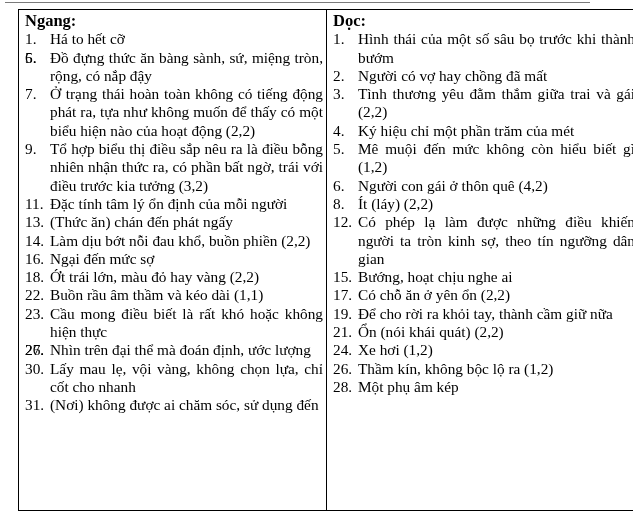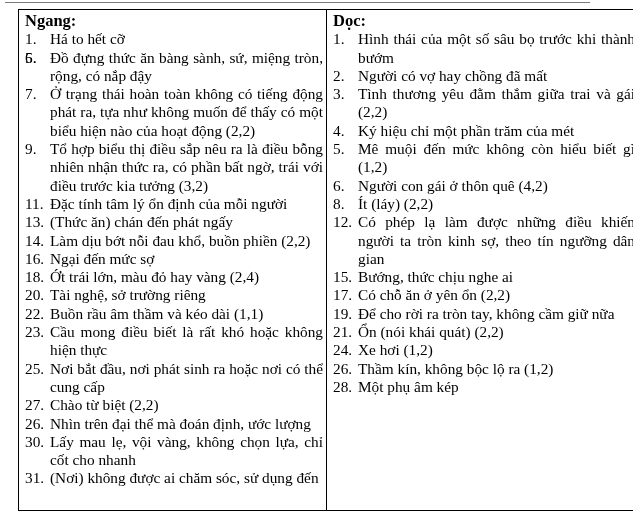--- a/index.html
+++ b/index.html
@@ -116,46 +116,37 @@
           <span class="clue-text">Làm dịu bớt nỗi đau khổ, buồn phiền (2,2)</span>
         </div>
 
         <div class="clue-item">
           <span class="clue-num">16.</span>
           <span class="clue-text">Ngại đến mức sợ</span>
         </div>
 
         <div class="clue-item">
           <span class="clue-num">18.</span>
-          <span class="clue-text">Ớt trái lớn, màu đỏ hay vàng (2,4)</span>
-        </div>
-
-        <div class="clue-item">
-          <span class="clue-num">20.</span>
-          <span class="clue-text">Tài nghệ, sở trường riêng</span>
-        </div>
+          <span class="clue-text">Ớt trái lớn, màu đỏ hay vàng (2,2)</span>
+        </div>
+
 
         <div class="clue-item">
           <span class="clue-num">22.</span>
           <span class="clue-text">Buồn rầu âm thầm và kéo dài (1,1)</span>
         </div>
 
         <div class="clue-item">
           <span class="clue-num">23.</span>
           <span class="clue-text">Cầu mong điều biết là rất khó hoặc không hiện thực</span>
         </div>
 
-        <div class="clue-item">
-          <span class="clue-num">25.</span>
-          <span class="clue-text">Nơi bắt đầu, nơi phát sinh ra hoặc nơi có thể cung cấp</span>
-        </div>
 
         <div class="clue-item">
           <span class="clue-num">27.</span>
-          <span class="clue-text">Chào từ biệt (2,2)</span>
         </div>
 
         <div class="clue-item">
           <span class="clue-num">26.</span>
           <span class="clue-text">Nhìn trên đại thể mà đoán định, ước lượng</span>
         </div>
 
         <div class="clue-item">
           <span class="clue-num">30.</span>
           <span class="clue-text">Lấy mau lẹ, vội vàng, không chọn lựa, chỉ cốt cho nhanh</span>
@@ -208,31 +199,31 @@
         </div>
 
 
         <div class="clue-item">
           <span class="clue-num">12.</span>
           <span class="clue-text">Có phép lạ làm được những điều khiến người ta tròn kinh sợ, theo tín ngưỡng dân gian</span>
         </div>
 
         <div class="clue-item">
           <span class="clue-num">15.</span>
-          <span class="clue-text">Bướng, thức chịu nghe ai</span>
+          <span class="clue-text">Bướng, hoạt chịu nghe ai</span>
         </div>
 
         <div class="clue-item">
           <span class="clue-num">17.</span>
           <span class="clue-text">Có chỗ ăn ở yên ổn (2,2)</span>
         </div>
 
         <div class="clue-item">
           <span class="clue-num">19.</span>
-          <span class="clue-text">Để cho rời ra tròn tay, không cầm giữ nữa</span>
+          <span class="clue-text">Để cho rời ra khỏi tay, thành cầm giữ nữa</span>
         </div>
 
         <div class="clue-item">
           <span class="clue-num">21.</span>
           <span class="clue-text">Ổn (nói khái quát) (2,2)</span>
         </div>
 
         <div class="clue-item">
           <span class="clue-num">24.</span>
           <span class="clue-text">Xe hơi (1,2)</span>

